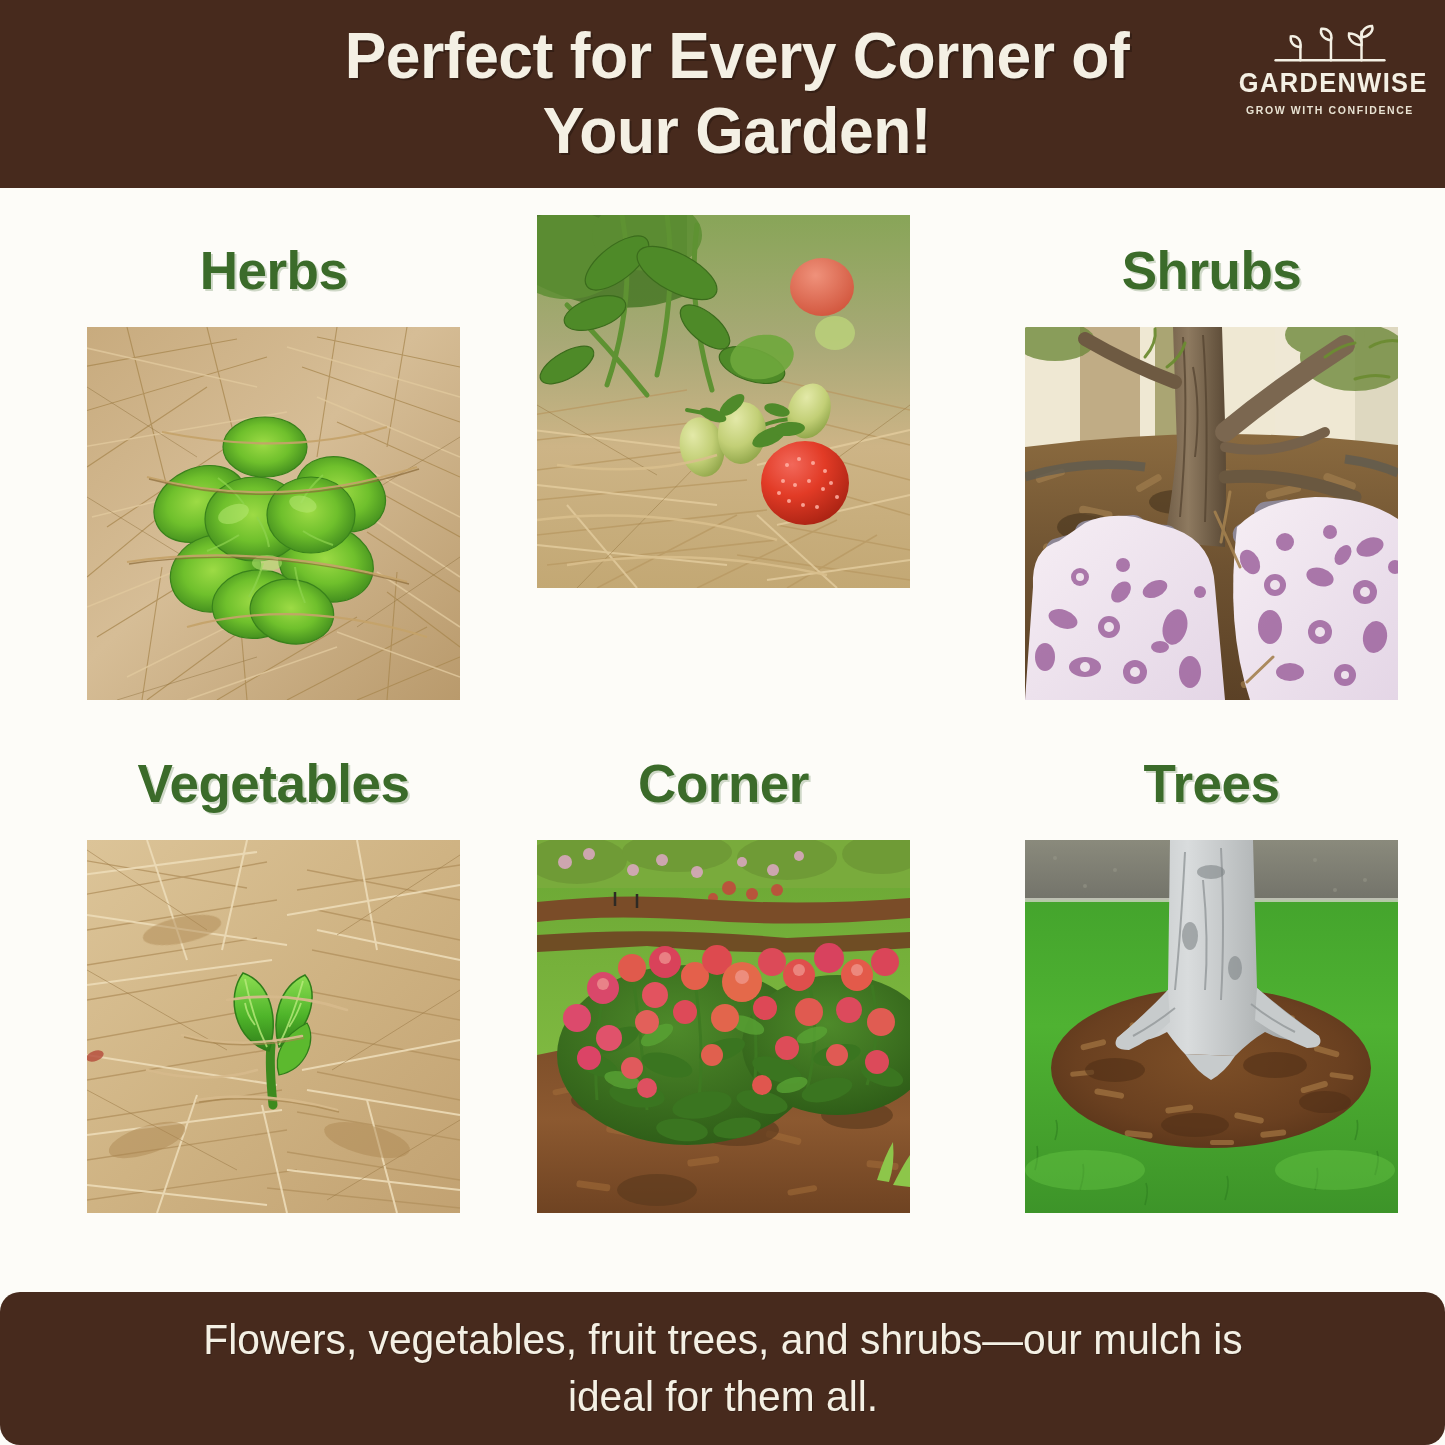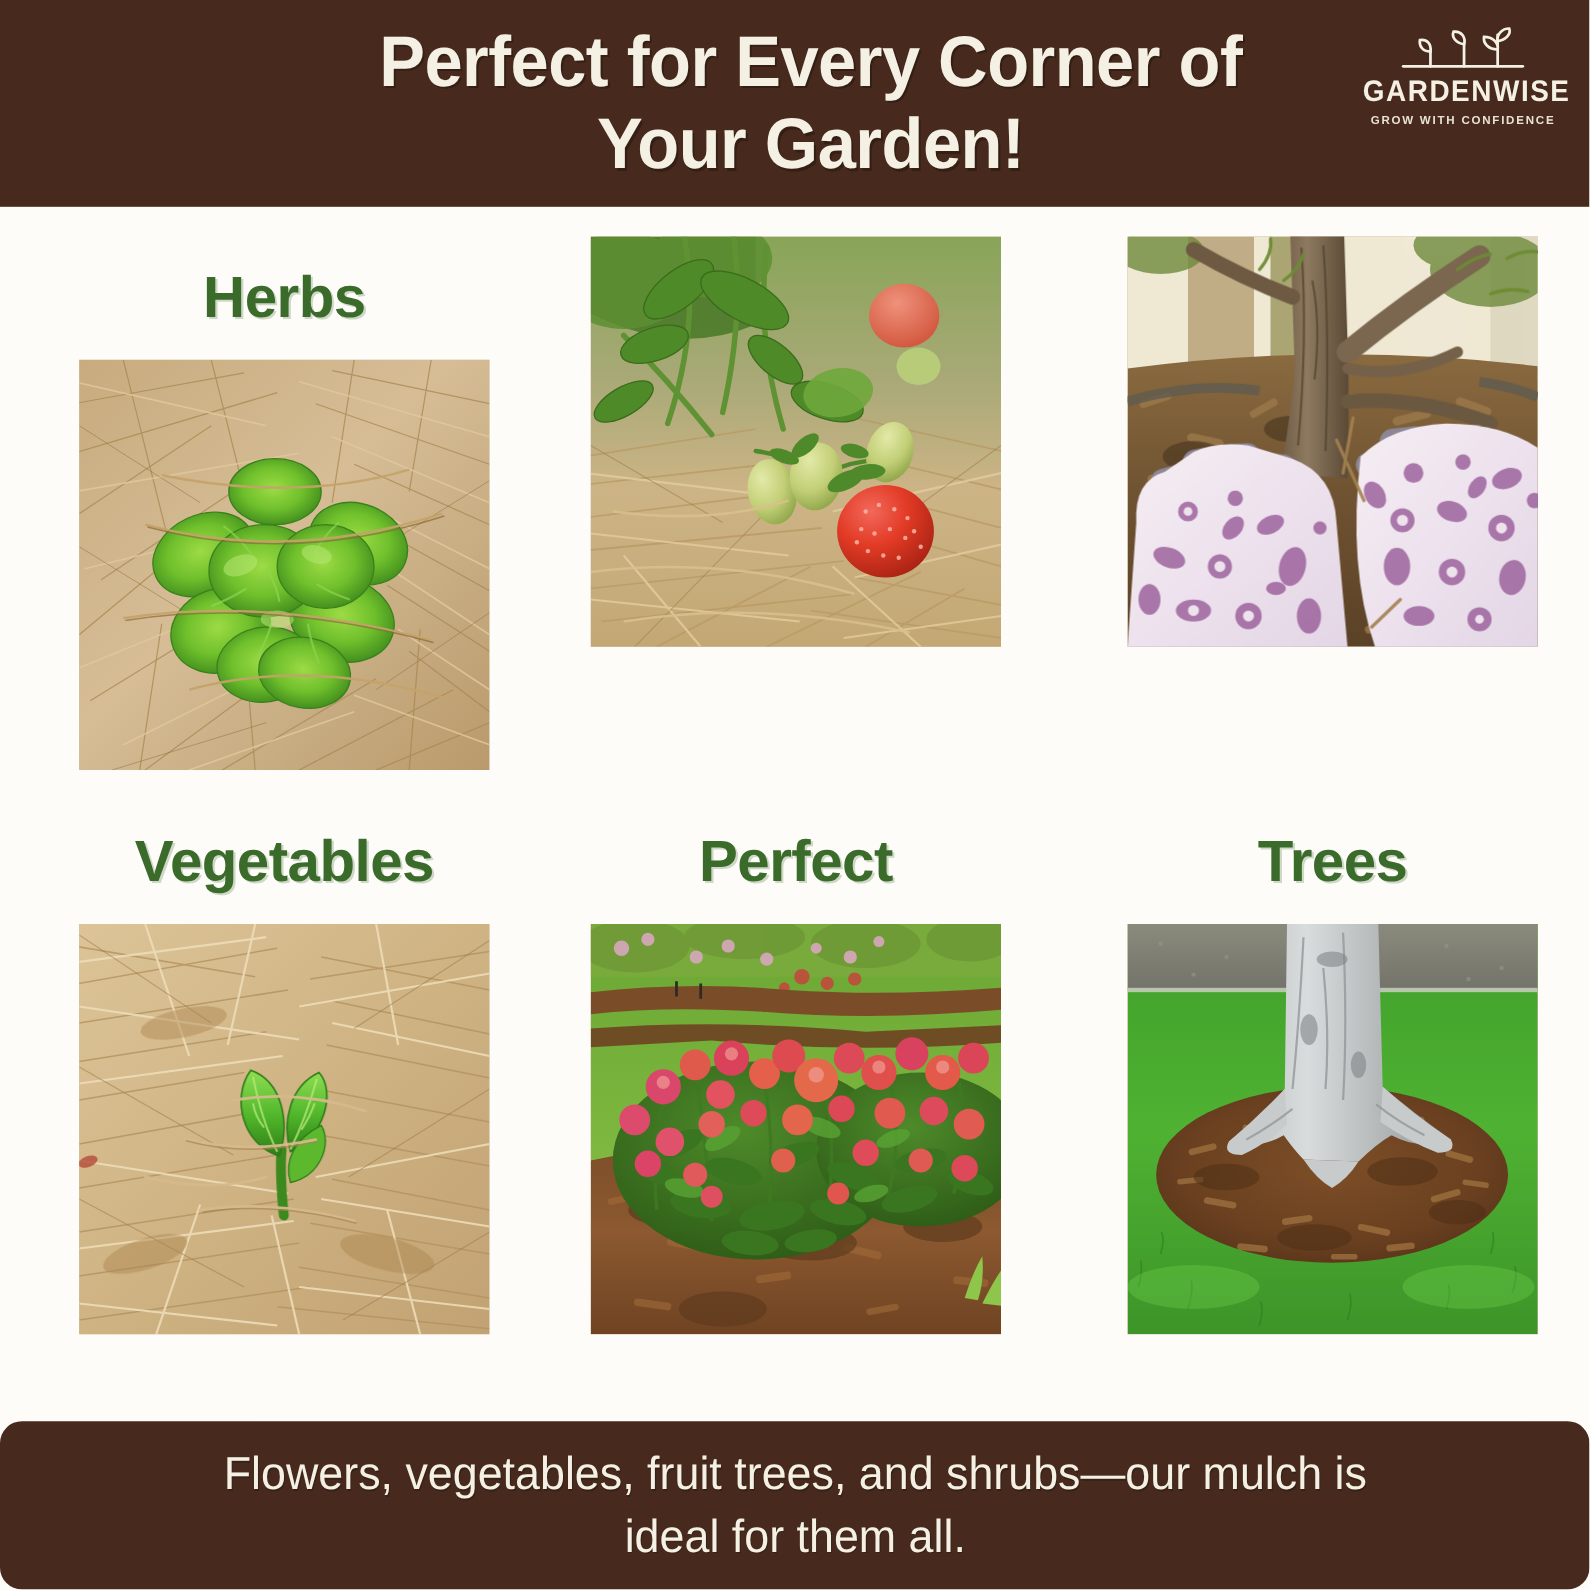--- a/index.html
+++ b/index.html
@@ -47,21 +47,21 @@
   }
 
   
   .grid{
     position:absolute;left:0;top:188px;width:1445px;height:1104px;
   }
   .row{position:absolute;left:47px;width:1351px;height:492px;}
   .row.r1{top:27px;}
   .row.r2{top:540px;}
   .cell{position:absolute;top:0;width:373px;height:492px;}
-  .cell.c1{left:0;padding-left:25px;}
+  .cell.c1{left:15px;padding-left:25px;}
   .cell.c2{left:490px;}
   .cell.c3{left:978px;}
 
   .cat-label{
     height:112px;line-height:112px;text-align:center;
     color:#3b6b2a;font-weight:bold;font-size:53px;
     letter-spacing:-0.5px;
     text-shadow:2px 2px 0 rgba(120,150,110,.35);
     white-space:nowrap;
   }
@@ -348,20 +348,21 @@
             <g stroke="#d9bf8d" stroke-width="2.4" opacity=".9" fill="none">
               <path d="M0 305 Q120 290 240 325"></path>
               <path d="M30 350 Q150 330 290 360"></path>
               <path d="M180 240 Q110 262 20 250"></path>
             </g>
           </svg>
         </div>
       </div>
 
       <div class="cell c3">
+        <div class="cat-label">Shrubs</div>
         <div class="photo">
           <svg viewBox="0 0 373 373" preserveAspectRatio="none">
             <defs>
               <linearGradient id="mulchbg" x1="0" y1="0" x2="0" y2="1">
                 <stop offset="0" stop-color="#8a6a3f"></stop>
                 <stop offset=".5" stop-color="#6e5231"></stop>
                 <stop offset="1" stop-color="#5b4126"></stop>
               </linearGradient>
               <linearGradient id="bark" x1="0" y1="0" x2="1" y2="0">
                 <stop offset="0" stop-color="#6e5b45"></stop>
@@ -605,21 +606,21 @@
               <path d="M112 262 Q177 252 252 272"></path>
             </g>
             <g fill="#b44a3a" opacity=".8">
               <ellipse cx="8" cy="216" rx="9" ry="5" transform="rotate(-20 8 216)"></ellipse>
             </g>
           </svg>
         </div>
       </div>
 
       <div class="cell c2">
-        <div class="cat-label">Perfect</div>
+        <div class="cat-label">Corner</div>
         <div class="photo">
           <svg viewBox="0 0 373 373" preserveAspectRatio="none">
             <defs>
               <linearGradient id="lawn" x1="0" y1="0" x2="0" y2="1">
                 <stop offset="0" stop-color="#6aa633"></stop>
                 <stop offset="1" stop-color="#8dc64a"></stop>
               </linearGradient>
               <linearGradient id="mulchf" x1="0" y1="0" x2="0" y2="1">
                 <stop offset="0" stop-color="#7a4c28"></stop>
                 <stop offset=".5" stop-color="#8c5930"></stop>

